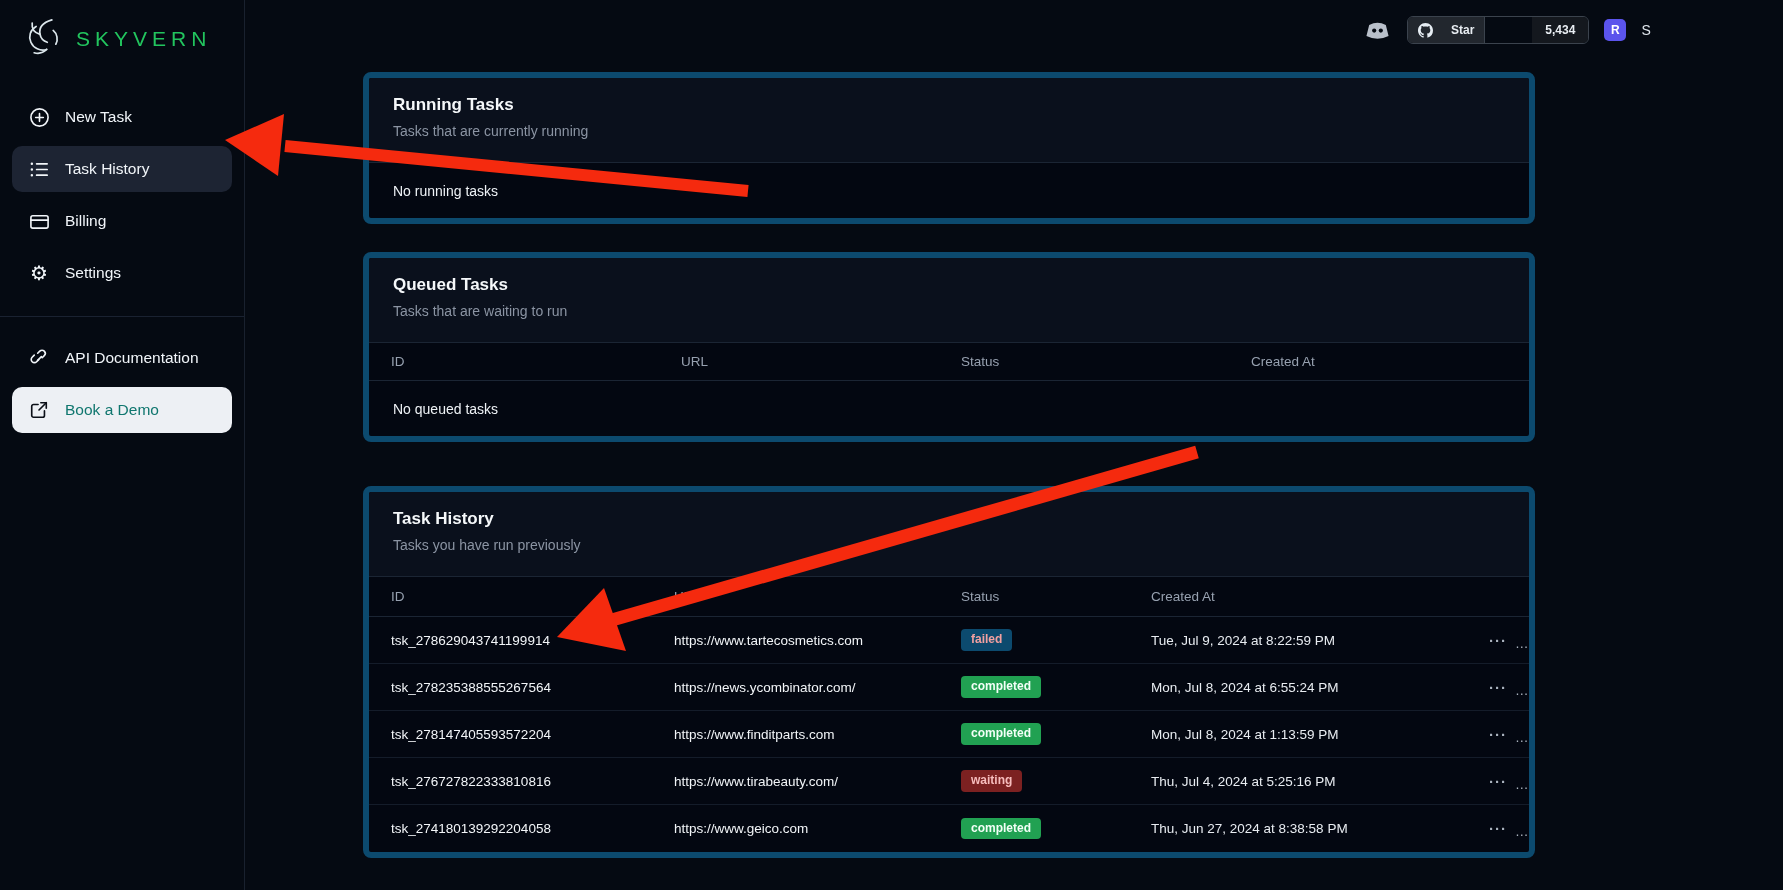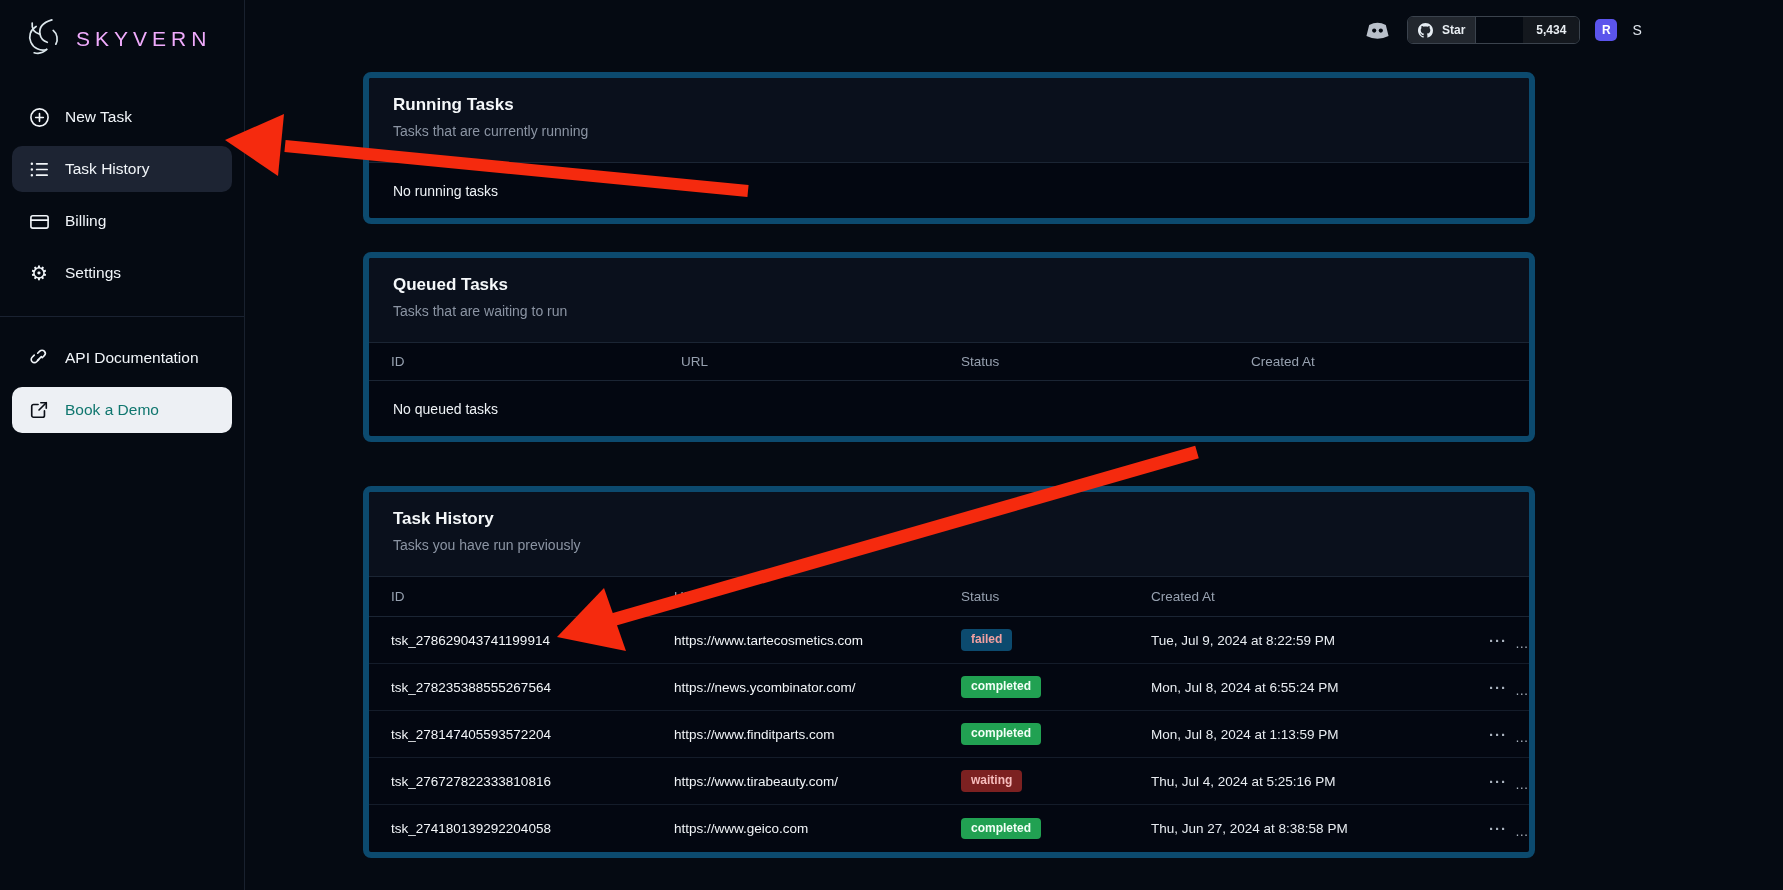--- a/index.html
+++ b/index.html
@@ -15,21 +15,21 @@
   .sidebar {
     position:fixed; left:0; top:0; bottom:0; width:245px;
     background:#050a12; border-right:1px solid #19212e;
     z-index:5;
   }
   .brand {
     display:flex; align-items:center; gap:10px;
     padding:16px 20px 10px 22px;
   }
   .brand-name {
-    font-size:21px; letter-spacing:5px; font-weight:500; color:#f0abfc;
+    font-size:21px; letter-spacing:5px; font-weight:500; color:#22c55e;
   }
   .side-nav { margin-top:22px; }
   .nav-item {
     display:flex; align-items:center; gap:15px;
     height:46px; margin:6px 12px; padding:0 16px;
     border-radius:10px; font-size:15.5px; color:#f1f5f9;
     cursor:pointer; white-space:nowrap;
   }
   .nav-item.active { background:#1d2433; }
   .nav-item .icon { width:22px; height:22px; display:flex; align-items:center; justify-content:center; flex:0 0 22px; }
@@ -46,21 +46,21 @@
     position:absolute; top:16px; left:1364px;
     display:flex; align-items:center; gap:15px; z-index:6;
   }
   .discord { width:28px; height:22px; display:flex; align-items:center; cursor:pointer; }
   .gh-widget {
     display:flex; align-items:stretch; height:28px;
     border:1px solid #3b434d; border-radius:6px; overflow:hidden;
     font-size:12px; font-weight:700; color:#e8edf2; cursor:pointer;
   }
   .gh-left {
-    display:flex; align-items:center; gap:9px;
+    display:flex; align-items:center; gap:18px;
     padding:0 10px; background:#22272e; border-right:1px solid #3b434d;
   }
   .gh-right {
     display:flex; align-items:center; padding:0 13px; background:#14181e;margin-left:47px;
   }
   .avatar {
     width:22px; height:22px; border-radius:5px; background:#5b54ec;
     color:#fff; font-size:12px; font-weight:700;
     display:flex; align-items:center; justify-content:center; cursor:pointer;
   }

